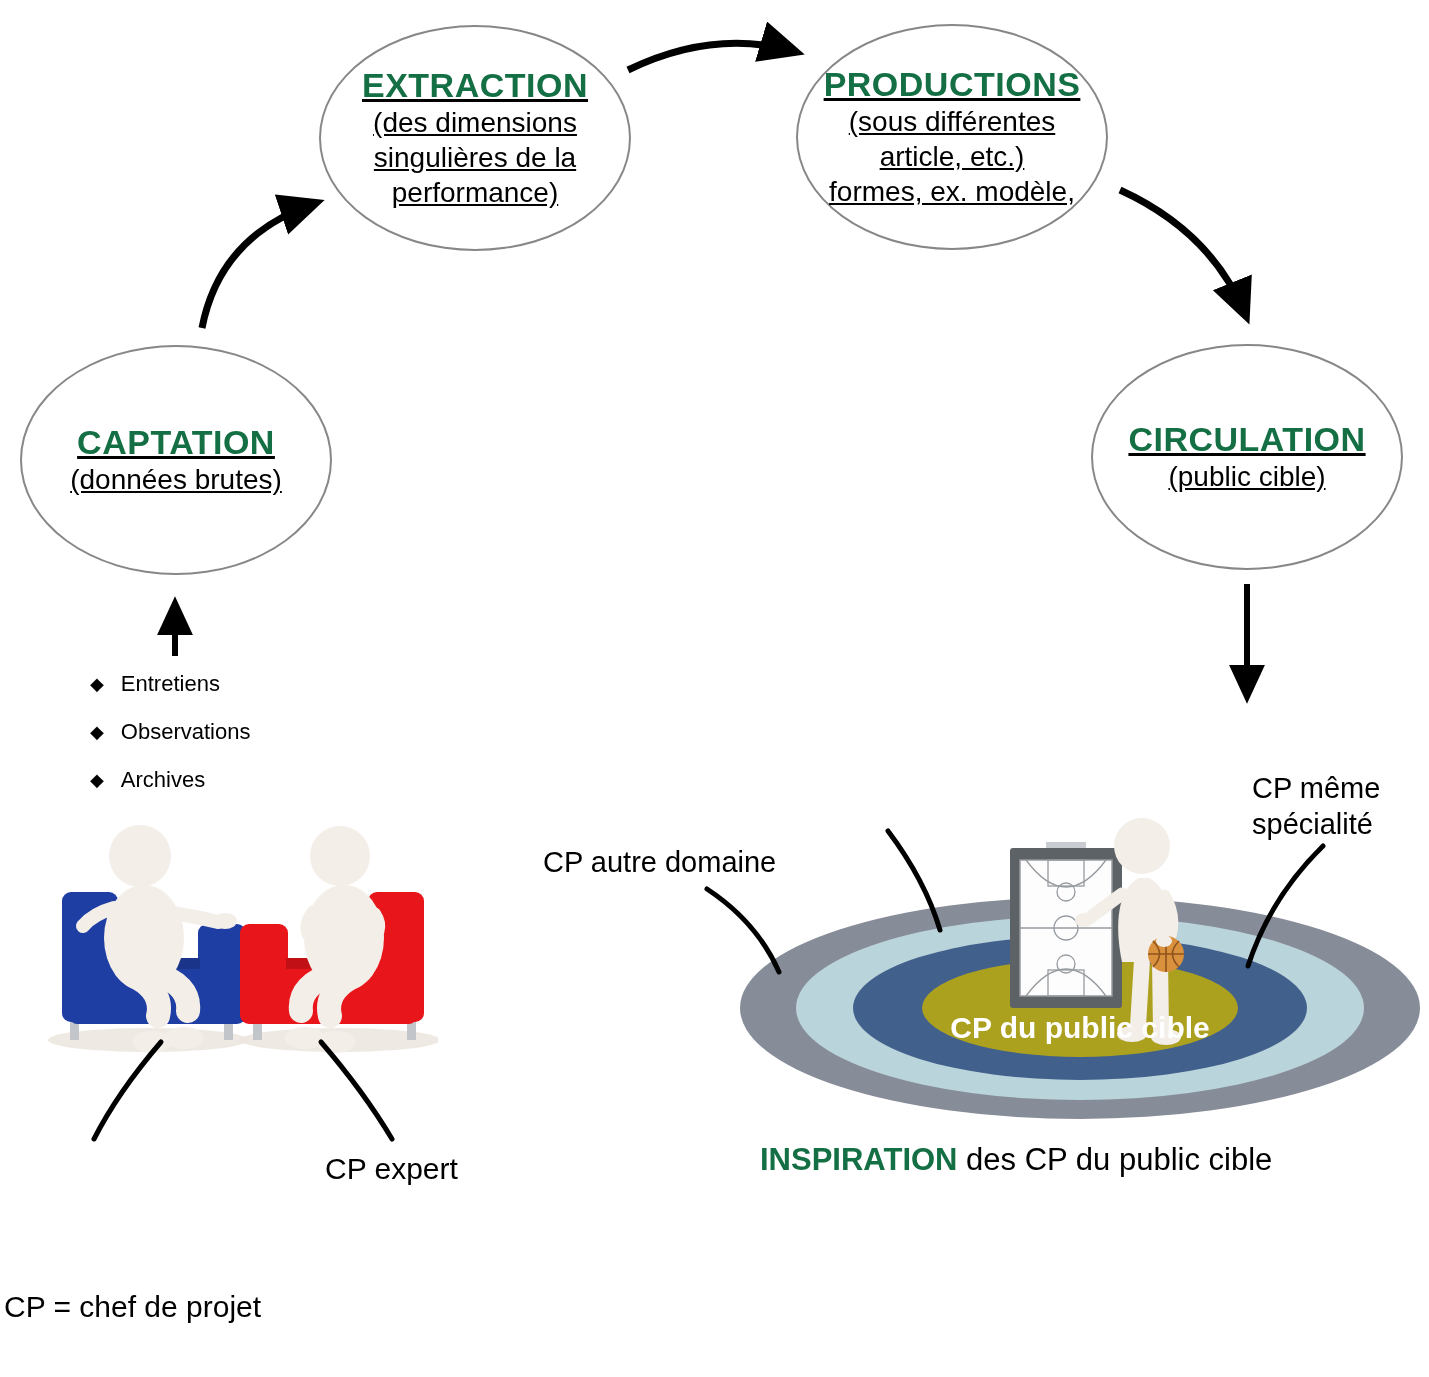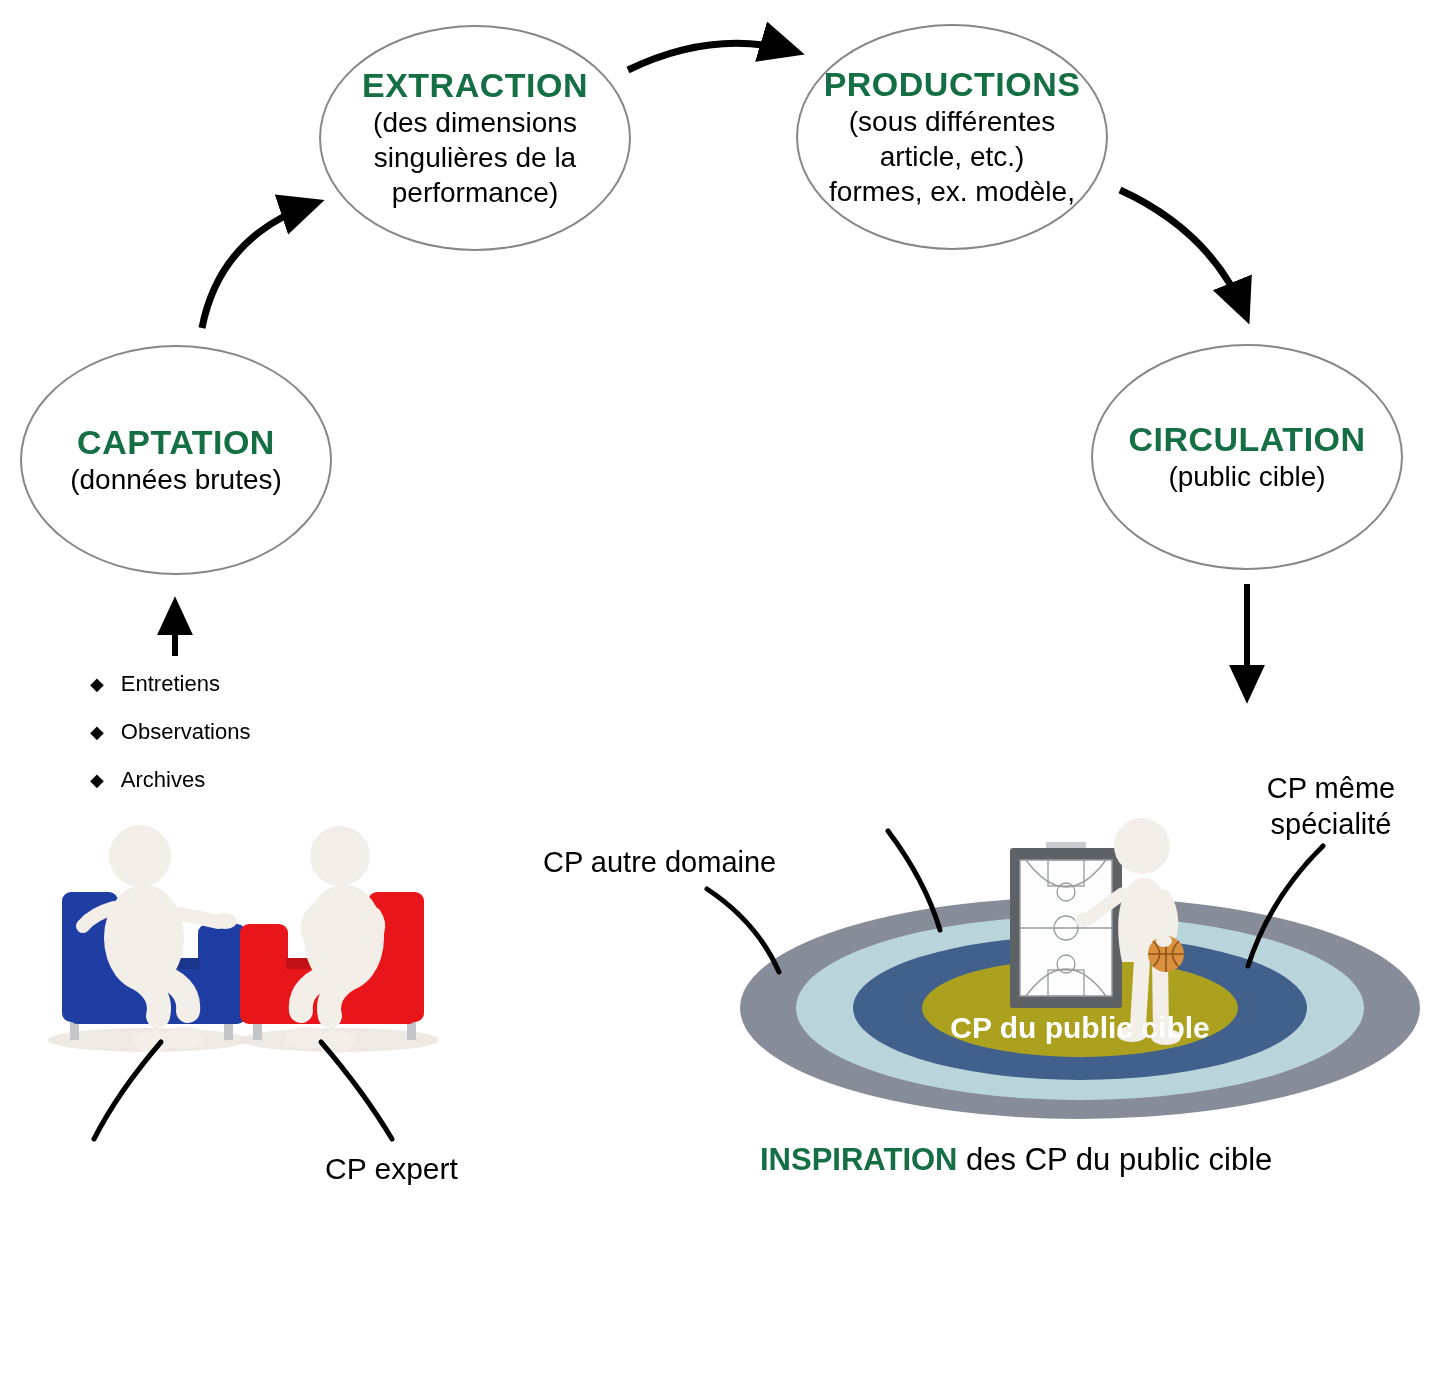--- a/index.html
+++ b/index.html
@@ -4,21 +4,21 @@
 <style>
   html,body{margin:0;padding:0;background:#fff;}
   .canvas{
     position:relative;width:1429px;height:1377px;background:#fff;overflow:hidden;
     font-family:"Liberation Sans","DejaVu Sans",sans-serif;color:#000;
   }
   
   .node{
     position:absolute;border:2px solid var(--ellipse_stroke,#878787);border-radius:50%;
     background:#fff;display:flex;flex-direction:column;align-items:center;justify-content:center;
-    text-align:center;box-sizing:border-box;
+    text-align:center;box-sizing:border-box;text-decoration:underline;
   }
   .node-title{font-weight:bold;font-size:34px;color:var(--green,#156F45);letter-spacing:.5px;line-height:1.15;}
   .node-sub{font-size:28px;line-height:1.26;}
   #node-captation  {left:20px;  top:345px; width:312px; height:230px;justify-content:center;}
   #node-extraction {left:319px; top:25px;  width:312px; height:226px;}
   #node-productions{left:796px; top:24px;  width:312px; height:226px;}
   #node-circulation{left:1091px;top:344px; width:312px; height:226px;}
   
   .overlay{position:absolute;left:0;top:0;pointer-events:none;z-index:6;}
   .flow{stroke:#000;stroke-width:7;fill:none;}
@@ -28,21 +28,21 @@
   .bullets{position:absolute;left:90px;top:660px;z-index:4;}
   .bullet-row{display:flex;align-items:center;height:48px;}
   .bullet-glyph{font-size:18px;margin-right:17px;line-height:1;}
   .bullet-text{font-size:22px;}
   
   .plain{position:absolute;font-size:30px;white-space:nowrap;z-index:4;}
   #label-capital {left:2px;  top:1152px;}
   #label-cpexpert{left:325px;top:1152px;}
   #label-autre   {left:543px;top:846px;font-size:29px;}
   #label-identique{left:756px;top:774px;font-size:29px;}
-  #label-meme{left:1252px;top:770px;font-size:29px;width:158px;text-align:center;
+  #label-meme{left:1252px;top:770px;font-size:29px;width:158px;
               line-height:1.25;white-space:normal;}
   .caption{position:absolute;left:760px;top:1142px;width:640px;text-align:left;
            font-size:31px;white-space:nowrap;z-index:4;}
   .caption .hl{color:var(--green,#156F45);font-weight:bold;}
   .footnote{position:absolute;left:4px;top:1290px;font-size:30px;z-index:4;}
   
   .illus{position:absolute;z-index:3;}
   #interview-illustration{left:48px;top:808px;}
   #target-illustration{left:718px;top:792px;}
   .fill-cream{fill:var(--figure_cream,#F3EEE8);}
@@ -215,14 +215,15 @@
     <text class="center-label" x="362" y="246" text-anchor="middle">CP du public cible</text>
   </svg>
 
   <div class="plain" id="label-autre">CP autre domaine</div>
   <div class="plain" id="label-meme">CP même spécialité</div>
 
   <div class="caption">
     <span class="hl">INSPIRATION</span><span> des CP du public cible</span>
   </div>
 
+  <div class="footnote">CP = chef de projet</div>
 
 </div>
 
 </body></html>

